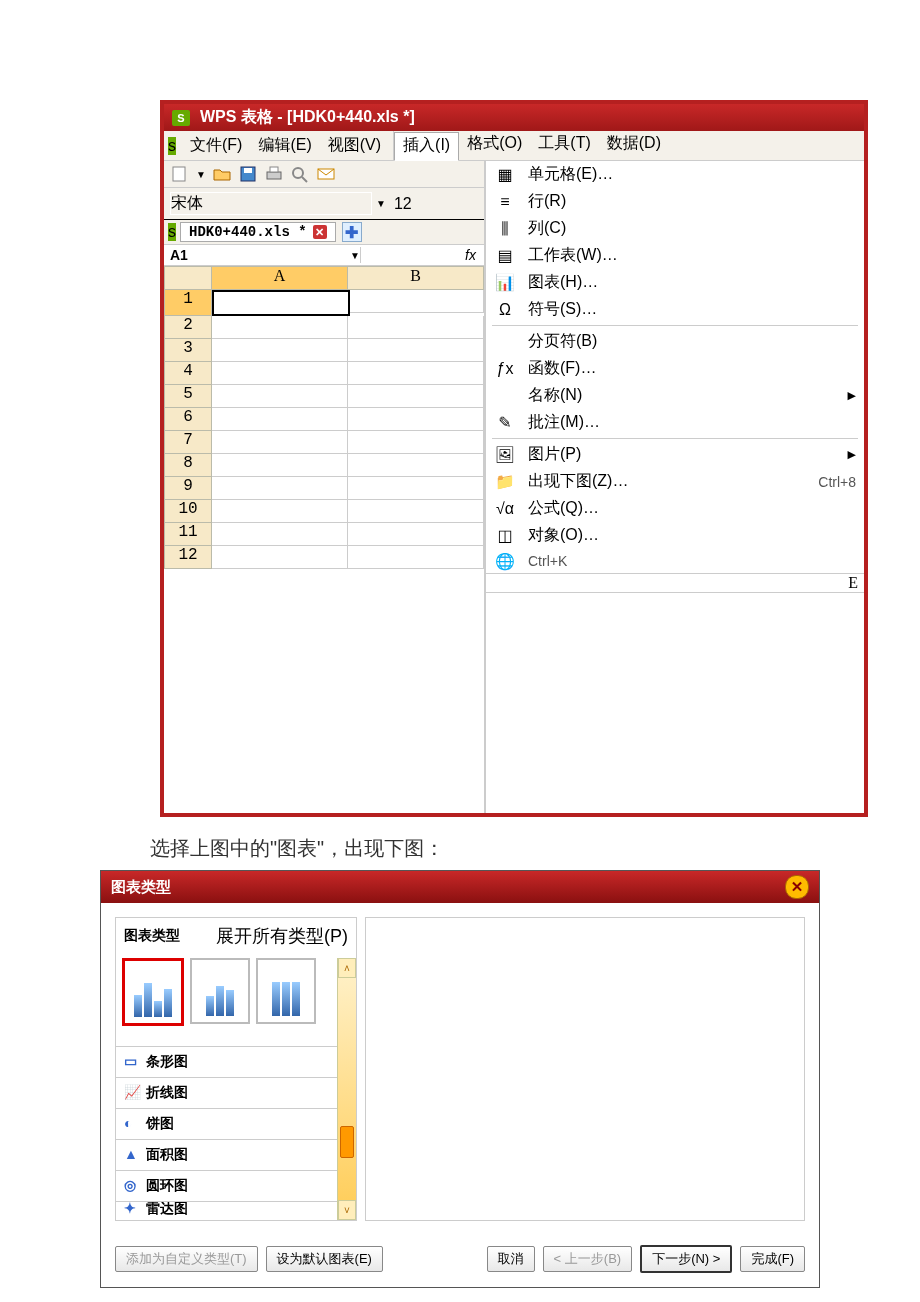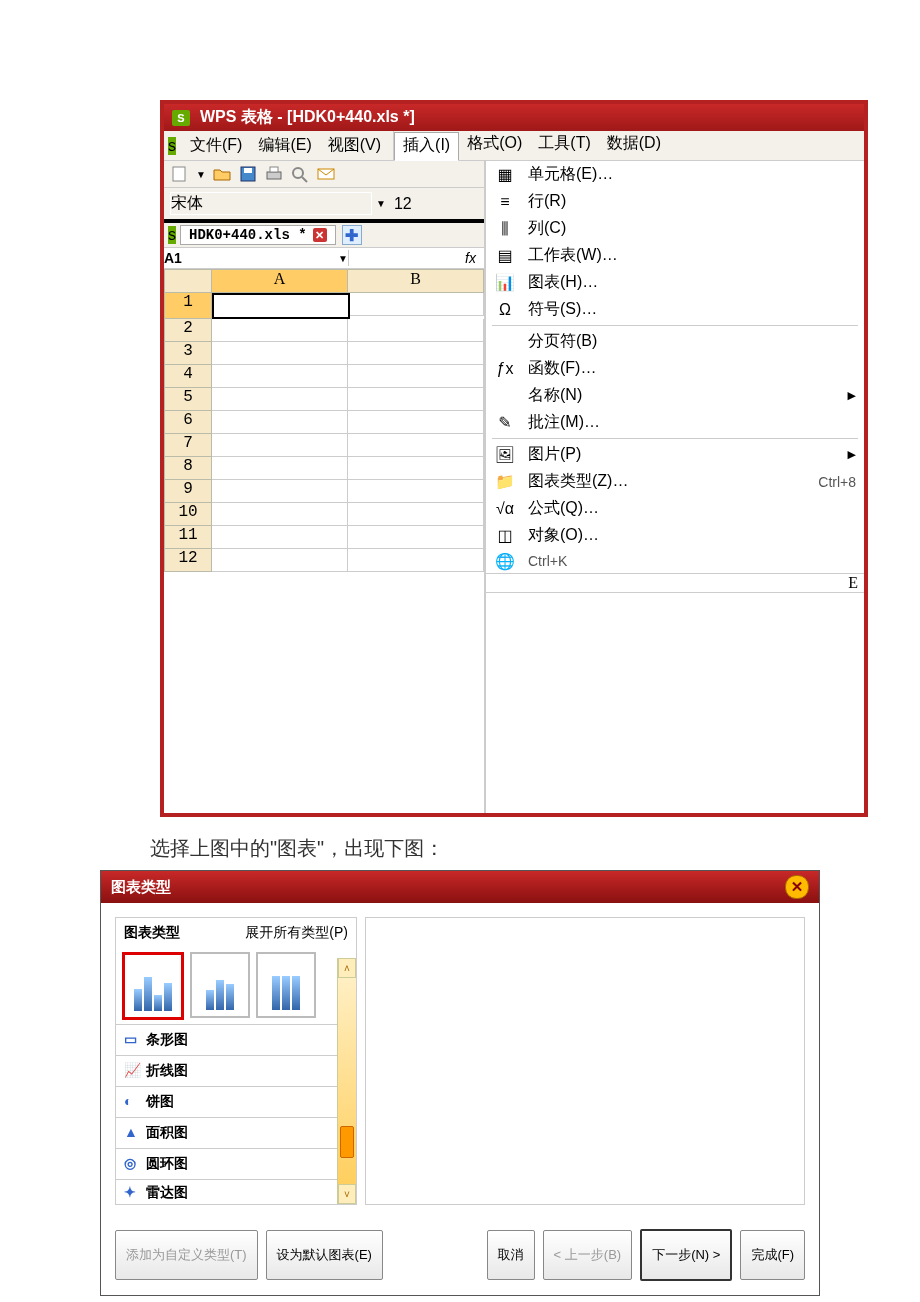--- a/index.html
+++ b/index.html
@@ -6,30 +6,30 @@
 .page{padding:100px 0 0 0}
 .winshot{margin-left:160px;border:4px solid #b52020;background:#fff;width:700px}
 .titlebar{background:linear-gradient(#c82828,#a01818);color:#fff;padding:3px 8px;font-size:16px;font-weight:bold;display:flex;align-items:center}
 .titlebar .sicon{display:inline-flex;width:18px;height:16px;background:#6a0;border-radius:2px;align-items:center;justify-content:center;color:#fff;font-size:11px;font-weight:bold;margin-right:10px}
 .menubar{background:#f4f1ea;border-bottom:1px solid #ccc;display:flex;font-size:16px}
 .menubar .left{display:flex;align-items:center;padding:2px 4px}
 .menubar .mi{padding:2px 8px}
 .menubar .mi.active{background:#fff;border:1px solid #aaa;border-bottom-color:#fff;position:relative;top:1px}
 .toolbar{background:#f4f1ea;border-bottom:1px solid #ccc;padding:4px 6px;display:flex;align-items:center;gap:6px}
 .ticon{width:20px;height:18px;display:inline-block}
-.fontbar{background:#f4f1ea;border-bottom:4px solid #000000;padding:4px 6px;display:flex;align-items:center;font-size:16px}
+.fontbar{background:#f4f1ea;border-bottom:1px solid #000000;padding:4px 6px;display:flex;align-items:center;font-size:16px}
 .fontname{width:200px;border:1px solid #fff}
 .fontsize{margin-left:8px}
 .dd{font-size:10px;margin-left:4px}
 .tabbar{background:#f4f1ea;border-bottom:1px solid #ccc;display:flex;align-items:center;padding:2px 4px}
 .tab{background:#fff;border:1px solid #aaa;padding:1px 8px;font-size:14px;font-weight:bold;font-family:"Courier New";display:flex;align-items:center;gap:6px}
 .tabx{color:#fff;background:#c33;border-radius:2px;width:14px;height:14px;display:inline-flex;align-items:center;justify-content:center;font-size:11px}
 .tabplus{margin-left:6px;border:1px solid #8ac;background:#dfefff;width:18px;height:18px;display:inline-flex;align-items:center;justify-content:center;color:#36c;font-weight:bold}
 .cellref{background:#fff;border-bottom:1px solid #ccc;display:flex;align-items:center;font-size:14px}
-.cellref .box{width:170px;padding:2px 0;font-weight:bold}
+.cellref .box{width:170px;padding:2px 6px;font-weight:bold}
 .fxarea{flex:1;border-left:1px solid #ccc;text-align:right;padding-right:8px}
 .sheet{width:320px}
 .colhead{display:flex;background:#f7e9c8}
 .corner{width:46px;height:22px;border:1px solid #bba;background:#f7e9c8}
 .ch{flex:1;text-align:center;font-family:serif;font-size:16px;border:1px solid #bba;border-left:none;background:#f7e9c8}
 .ch.sel{background:#ffcc66}
 .row{display:flex}
 .rh{width:46px;text-align:center;font-family:"Courier New";font-size:16px;border:1px solid #bba;border-top:none;background:#f7e9c8}
 .rh.sel{background:#ffcc66}
 .cell{flex:1;border-right:1px solid #ccc;border-bottom:1px solid #ccc;height:22px}
@@ -46,31 +46,31 @@
 .dlgtitle{background:linear-gradient(#c82828,#8a1010);color:#fff;padding:4px 10px;font-size:15px;font-weight:bold;display:flex;align-items:center}
 .dlgtitle .spacer{flex:1}
 .dlgclose{background:#fb0;color:#800;width:22px;height:22px;border-radius:11px;display:inline-flex;align-items:center;justify-content:center;font-weight:bold;border:1px solid #a60}
 .dlgbody{display:flex;padding:14px;gap:8px}
 .leftpanel{border:1px solid #ccc;width:240px;padding:0;position:relative}
 .lphdr{display:flex;justify-content:space-between;align-items:center;font-size:14px;font-weight:bold;padding:6px 8px}
 .thumbrow{display:flex;gap:6px;padding:4px 6px}
 .thumb{width:56px;height:56px;border:2px solid #bbb;display:flex;align-items:flex-end;justify-content:center;gap:2px;padding-bottom:6px}
 .thumb.sel{border:3px solid #d00}
 .bar{width:8px;background:linear-gradient(#9cf,#36a)}
-.catlist{margin-top:0}
+.catlist{margin-top:16px}
 .catitem{display:flex;align-items:center;justify-content:space-between;border-top:1px solid #ccc;padding:6px 8px;font-size:14px;font-weight:bold}
 .caticon{width:16px;height:14px;display:inline-block;margin-right:6px}
 .scroll{width:18px;background:linear-gradient(#fff2cc,#ffcc55);position:absolute;right:0;top:40px;bottom:0;border-left:1px solid #cc9}
 .scroll .up,.scroll .dn{height:18px;background:#ffeebb;display:flex;align-items:center;justify-content:center;font-size:10px;color:#a60;border:1px solid #cc9}
 .scroll .track{position:absolute;top:18px;bottom:18px;left:0;right:0}
 .scroll .th{position:absolute;left:2px;right:2px;top:150px;height:30px;background:#f90;border:1px solid #c60;border-radius:2px}
 .scroll .dn{position:absolute;bottom:0;left:0;right:0}
 .preview{flex:1;border:1px solid #ccc}
 .dlgfoot{display:flex;padding:10px 14px 14px;align-items:center;gap:8px}
-.btn{border:1px solid #888;background:linear-gradient(#fff,#e8e8e8);padding:15px 10px;font-size:13px;border-radius:2px;display:inline-flex;align-items:center}
+.btn{border:1px solid #888;background:linear-gradient(#fff,#e8e8e8);padding:3px 10px;font-size:13px;border-radius:2px;display:inline-flex;align-items:center}
 .btn.disabled{color:#999}
 .btn.primary{border:2px solid #333}
 .spacer{flex:1}
 </style>
 </head>
 <body>
 
 <div class="page">
   <div class="winshot">
     <div class="titlebar">
@@ -250,21 +250,21 @@
               <span class="ddlabel">批注(M)…</span>
             </div>
             <div class="ddsep"></div>
             <div class="ddrow">
               <span class="ddicon">🖼</span>
               <span class="ddlabel">图片(P)</span>
               <span class="ddarrow">▶</span>
             </div>
             <div class="ddrow">
               <span class="ddicon">📁</span>
-              <span class="ddlabel">图表类型(Z)…</span>
+              <span class="ddlabel">出现下图(Z)…</span>
               <span class="ddshort">Ctrl+8</span>
             </div>
             <div class="ddrow">
               <span class="ddicon">√α</span>
               <span class="ddlabel">公式(Q)…</span>
             </div>
             <div class="ddrow">
               <span class="ddicon">◫</span>
               <span class="ddlabel">对象(O)…</span>
             </div>
@@ -287,21 +287,21 @@
   <div class="dialog">
     <div class="dlgtitle">
       <span>图表类型</span>
       <span class="spacer"></span>
       <span class="dlgclose">✕</span>
     </div>
     <div class="dlgbody">
       <div class="leftpanel">
         <div class="lphdr">
           <span>图表类型</span>
-          <span style="font-weight:normal;font-size:14px">展开所有类型(P)</span>
+          <span style="font-weight:normal;font-size:18px">展开所有类型(P)</span>
         </div>
         <div class="thumbrow">
           <div class="thumb sel">
               <span class="bar" style="height:22px"></span>
               <span class="bar" style="height:34px"></span>
               <span class="bar" style="height:16px"></span>
               <span class="bar" style="height:28px"></span>
             </div>
           <div class="thumb">
               <span class="bar" style="height:20px"></span>
@@ -328,21 +328,21 @@
               <span style="font-size:10px">▼</span>
             </div>
             <div class="catitem">
               <span><span class="caticon" style="color:#36c">▲</span><span>面积图</span></span>
               <span style="font-size:10px">▼</span>
             </div>
             <div class="catitem">
               <span><span class="caticon" style="color:#36c">◎</span><span>圆环图</span></span>
               <span style="font-size:10px">▼</span>
             </div>
-            <div class="catitem" style="overflow: hidden; height: 10px; padding-top: 8px;">
+            <div class="catitem" style="overflow: hidden; height: 10px; padding-top: 2px;">
               <span><span class="caticon" style="color:#36c">✦</span><span>雷达图</span></span>
               <span style="font-size:10px">▼</span>
             </div>
           </div>
         <div class="scroll">
           <div class="up">˄</div>
           <div class="track">
               <div class="th"></div>
             </div>
           <div class="dn">˅</div>

